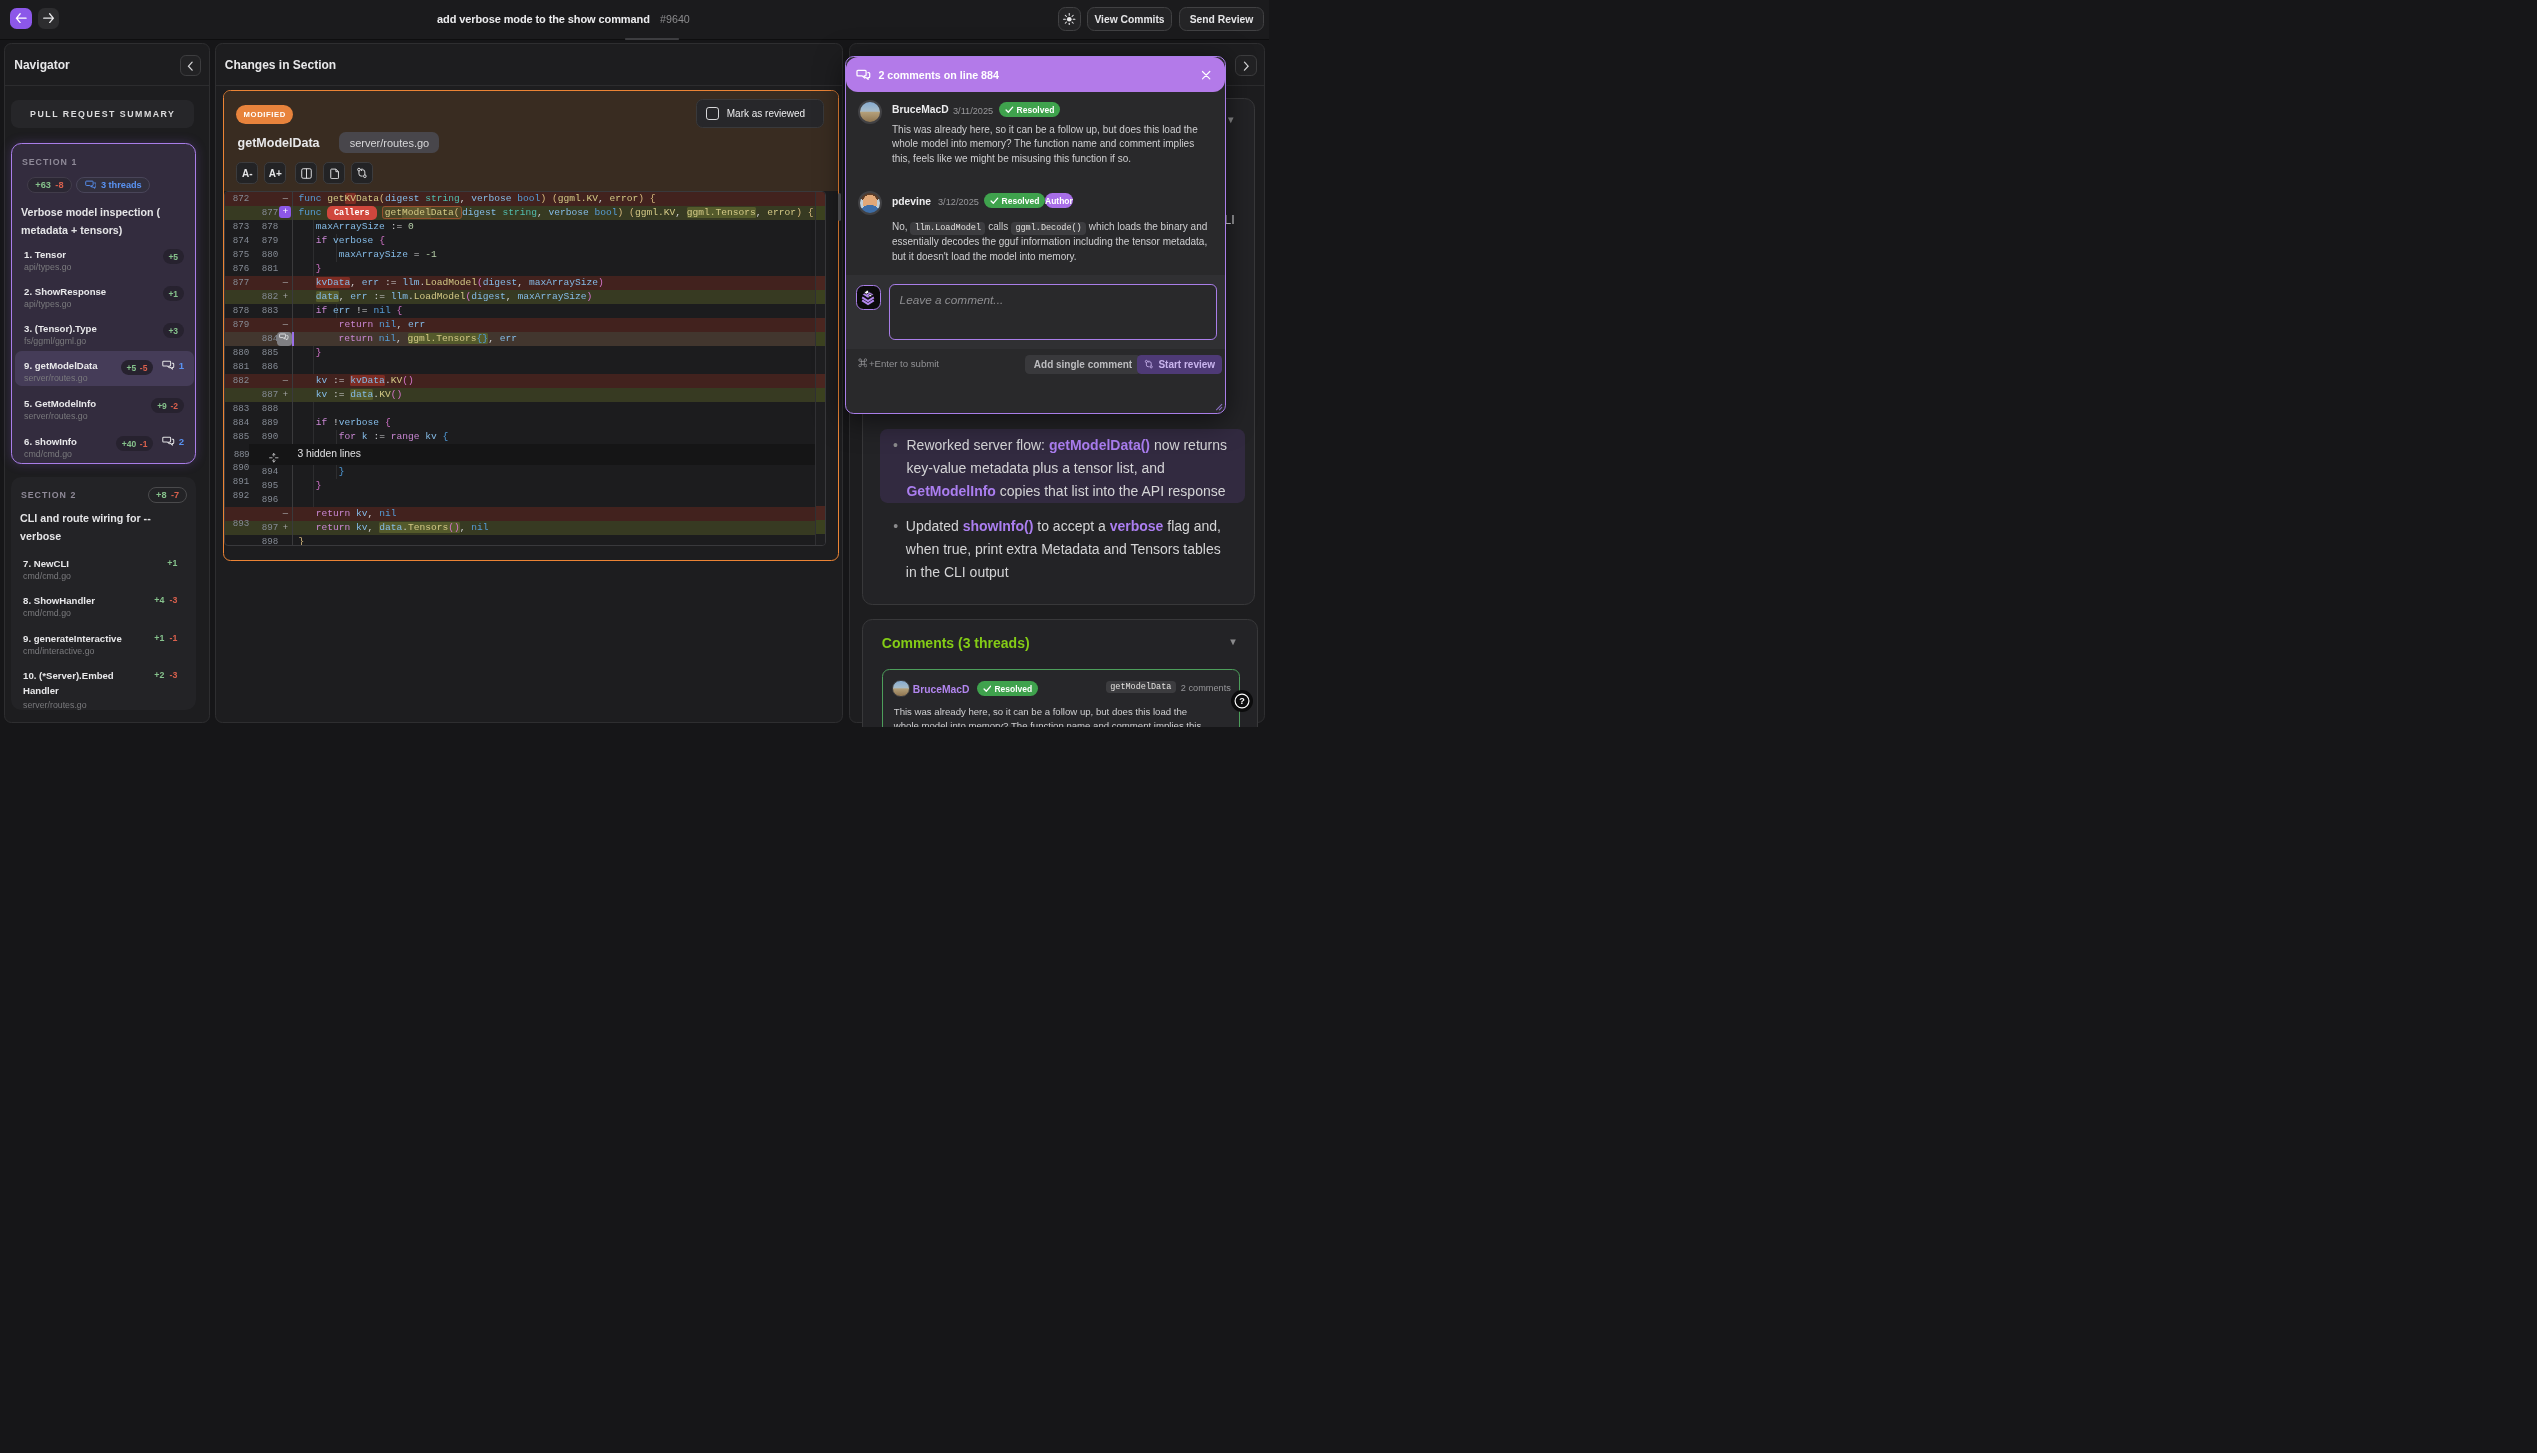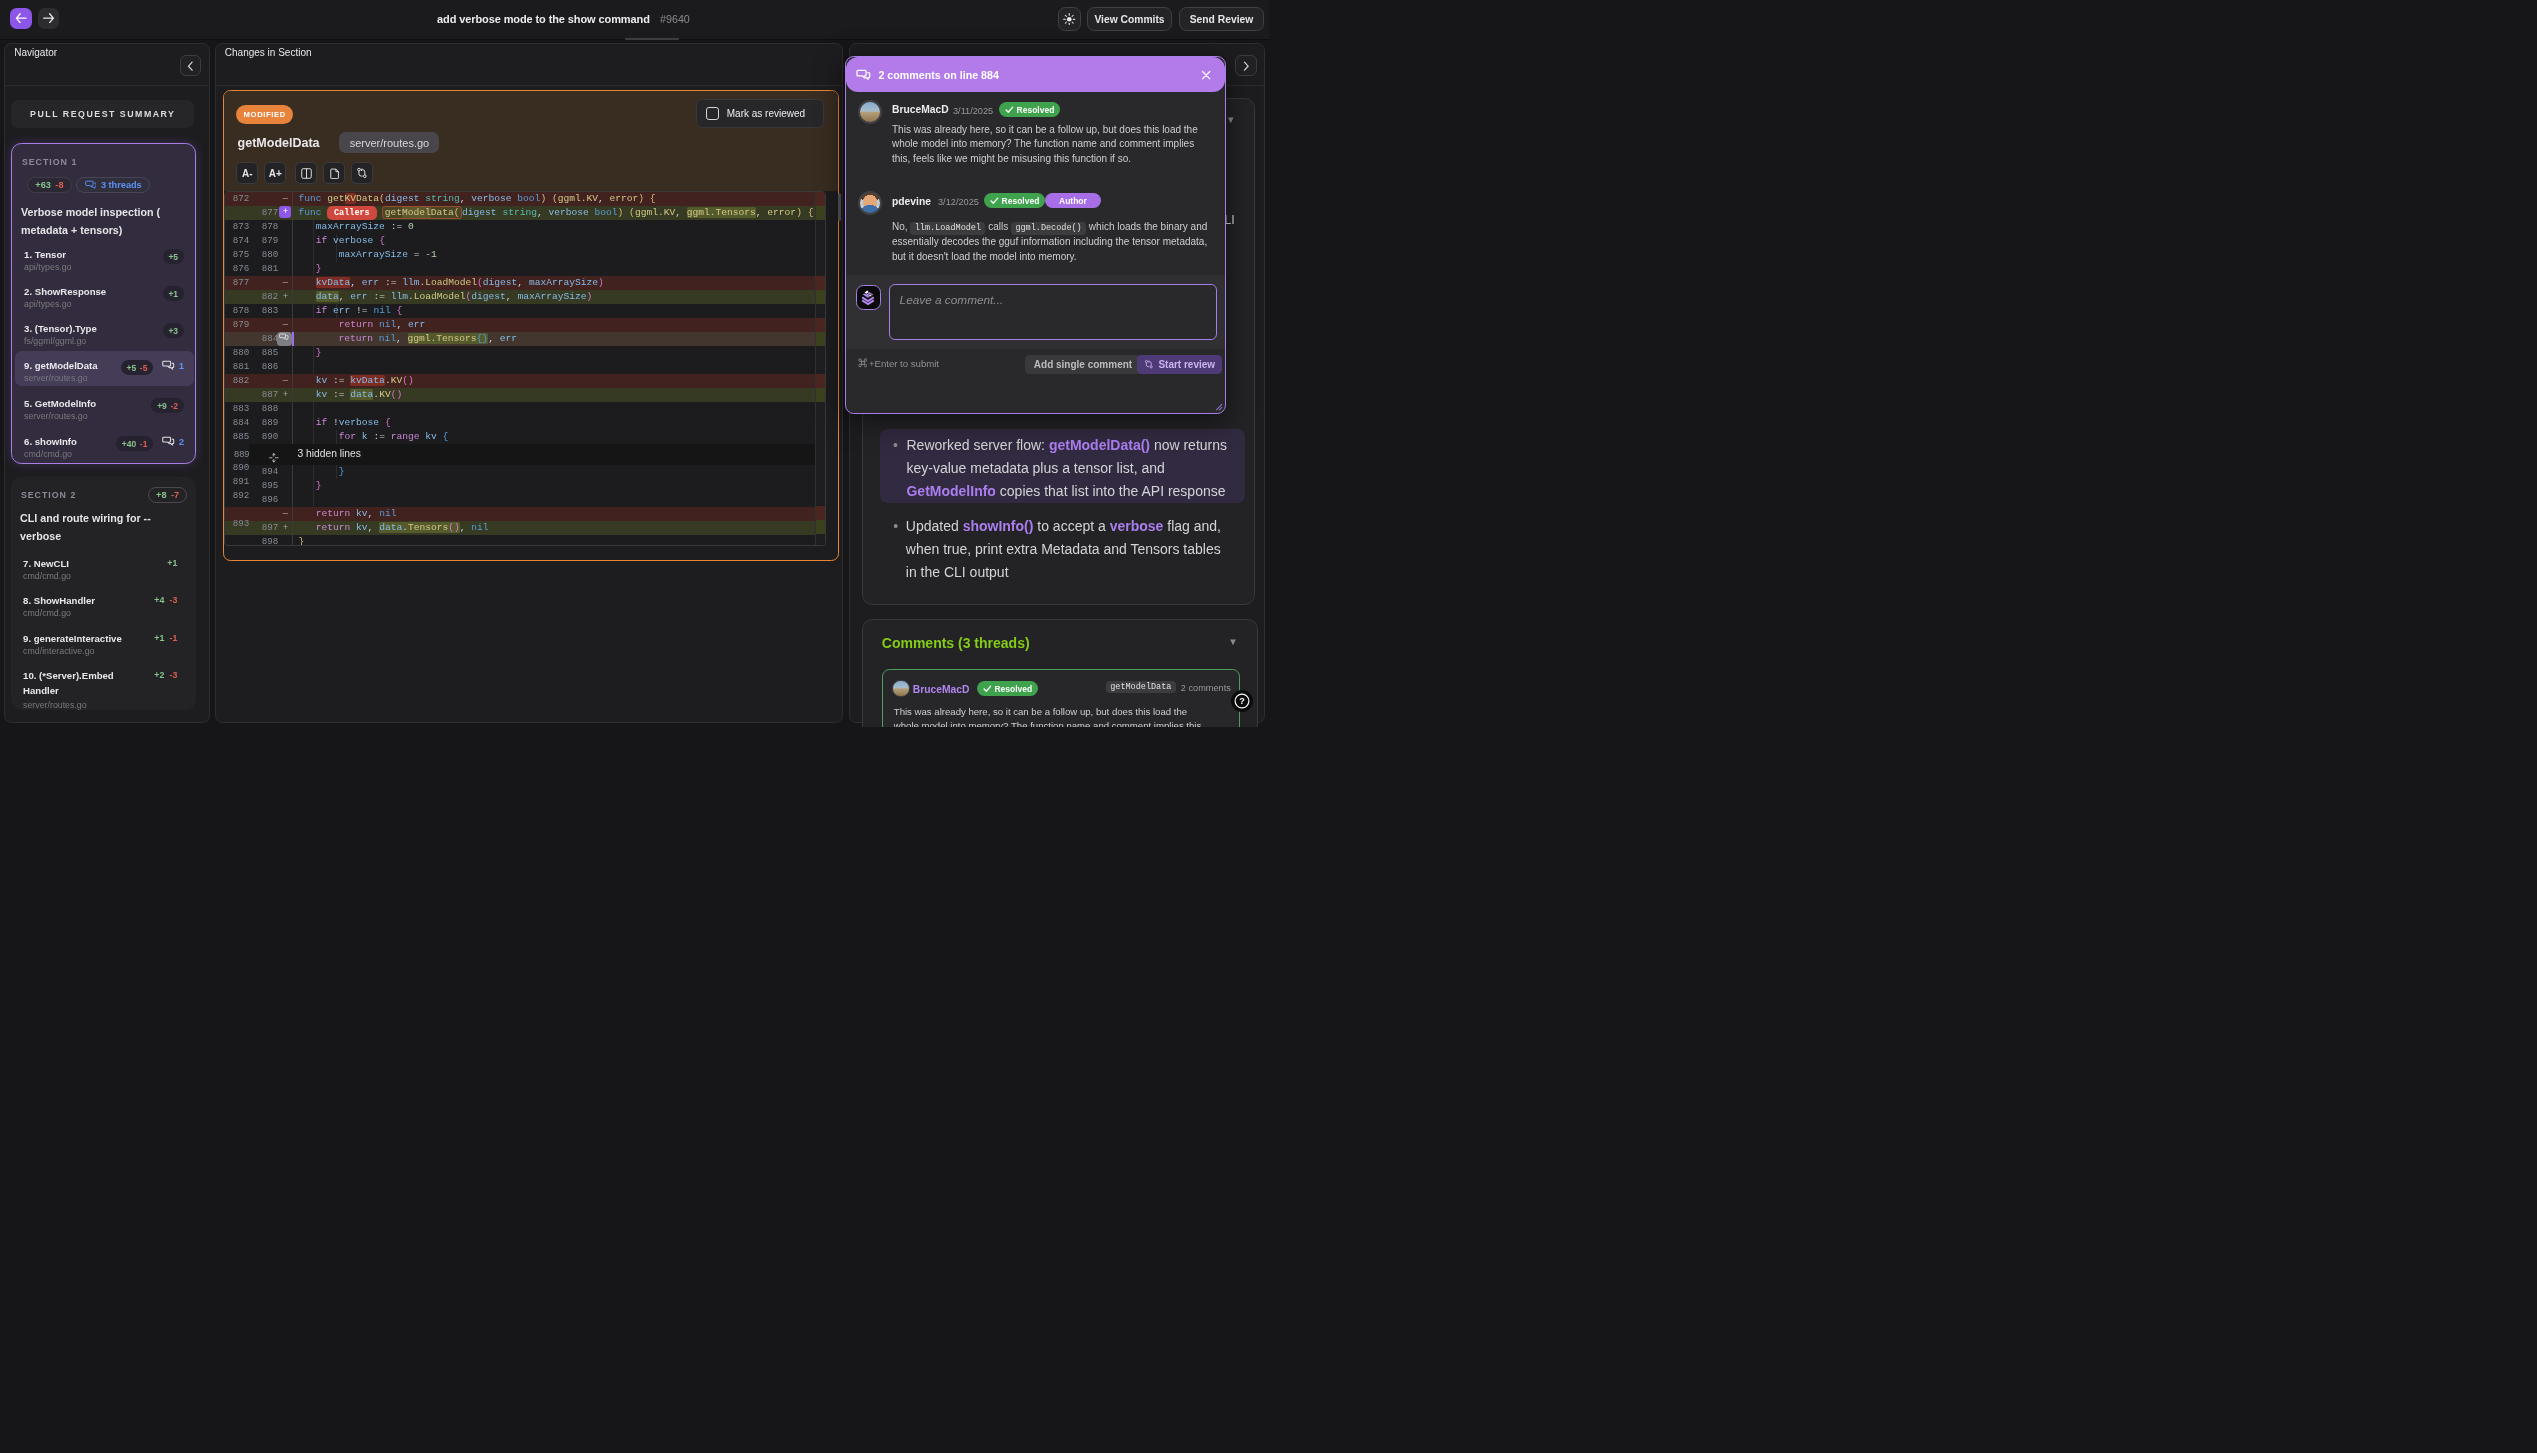--- a/index.html
+++ b/index.html
@@ -16,21 +16,21 @@
 .topbtn { position:absolute; top:7.4px; height:23.5px; background:#242426; border:0.7px solid #414143; border-radius:7.4px; color:#e6e6e8; font-size:10.3px; font-weight:bold; display:flex; align-items:center; justify-content:center; }
 #btn-sun { left:1058px; width:23px; }
 #btn-vc { left:1087px; width:85px; }
 #btn-sr { left:1179px; width:85px; }
 
 .panel { position:absolute; top:43px; bottom:4.4px; background:#1d1d1f; border:0.7px solid #2e2e30; border-radius:7.4px; }
 #lpanel { left:3.7px; width:206px; }
 #mpanel { left:215px; width:628px; }
 #rpanel { left:849px; width:416px; }
 .phead { position:absolute; left:0; top:0; right:0; height:42px; border-bottom:0.7px solid #2c2c2e; }
-.phead .ptitle { position:absolute; left:19px; top:3px; font-size:10px; font-weight:normal; color:#e8e8ea; }
+.phead .ptitle { position:absolute; left:19px; top:14px; font-size:12px; font-weight:bold; color:#e8e8ea; }
 .collbtn { position:absolute; top:11px; width:21.3px; height:21.3px; background:#222224; border:0.7px solid #3d3d3f; border-radius:5.9px; display:flex; align-items:center; justify-content:center; }
 
 #prsum { position:absolute; left:6.6px; top:56px; width:183px; height:28px; background:#262629; border-radius:7.4px; display:flex; align-items:center; justify-content:center; font-size:8.8px; font-weight:bold; letter-spacing:1.5px; color:#dcdcde; }
 #sec1 { position:absolute; left:6.6px; top:99px; width:185px; height:321px; background:#332c3e; border:1.5px solid #a97ee9; border-radius:10.3px; box-shadow:0 0 10.3px rgba(150,100,230,.25); }
 #sec2 { position:absolute; left:6.6px; top:433px; width:185px; height:233px; background:#232326; border-radius:10.3px; }
 .seclabel { font-size:8.8px; font-weight:bold; letter-spacing:1px; color:#8f8a98; }
 .secbadges { position:absolute; left:14.7px; top:33px; display:flex; gap:4.4px; }
 .pm-pill { background:#2b2733; border:0.7px solid #413c4a; border-radius:8px; height:16px; display:flex; align-items:center; padding:0 7.4px; gap:4.4px; font-size:9.2px; font-weight:bold; }
 .plus { color:#86c28c; } .minus { color:#d9604d; }
 .thr-pill { background:#322f3d; border:0.7px solid #494559; border-radius:8px; height:16px; display:flex; align-items:center; padding:0 7.4px; gap:4.4px; font-size:9.2px; font-weight:bold; color:#5992f2; }
@@ -86,21 +86,21 @@
 #desccard .tri { position:absolute; right:18.4px; top:15.4px; color:#8a8a8c; font-size:9.6px; }
 #fragLI { position:absolute; right:19px; top:114px; color:#d8d8da; font-size:12.5px; }
 .bul { position:absolute; color:#d4d4d6; font-size:14px; line-height:23px; white-space:nowrap; }
 .bulbox { background:#322a40; border-radius:7.4px; }
 .pcode { color:#ab7ef0; font-weight:bold; }
 .bdot { position:absolute; color:#8a8a8c; }
 #commcard { position:absolute; left:11.8px; top:575px; width:396px; height:147px; background:#232326; border:0.7px solid #38383a; border-radius:10.3px; }
 #commcard h3 { position:absolute; left:19px; top:14.7px; font-size:14px; color:#84cc16; }
 #thread1 { font-size:9.6px; position:absolute; left:19px; top:49px; width:358px; height:88px; background:#27272a; border:1.1px solid #4d9e5b; border-radius:7.4px; overflow:hidden; }
 .gbadge { display:inline-flex; align-items:center; gap:2.9px; background:#3fa24d; border-radius:8px; height:15.4px; padding:0 5.9px; color:#fff; font-size:8.5px; font-weight:bold; }
-.abadge { display:inline-flex; align-items:center; background:#a86ee8; border-radius:8px; height:15.4px; padding:0 14px; color:#fff; font-size:8.5px; font-weight:bold; }
+.abadge { display:inline-flex; align-items:center; background:#a86ee8; border-radius:8px; height:15.4px; padding:0 0; color:#fff; font-size:8.5px; font-weight:bold; }
 .mchip { font-family:"Liberation Mono",monospace; background:#3c3c3f; border-radius:3.7px; padding:0.7px 4.4px 1.5px; font-size:8.5px; color:#e2e0de; }
 #helpbtn { position:absolute; left:1231px; top:690px; width:22px; height:22px; border-radius:50%; background:#0c0c0d; display:flex; align-items:center; justify-content:center; }
 
 #popup { position:absolute; left:845px; top:56px; width:381px; height:358px; background:#29292b; border:1.5px solid #a97ee9; border-radius:8.8px; box-shadow:0 5.9px 29px rgba(0,0,0,.55); overflow:hidden; }
 #pophead { position:absolute; left:0; top:0; right:0; height:35px; background:#b37ae9; display:flex; align-items:center; padding:0 10.3px; gap:7.4px;border-radius:12px; }
 #pophead .ptxt { color:#fff; font-size:10.7px; font-weight:bold; }
 #popclose { position:absolute; right:14px; top:12.5px; }
 .avatar { position:absolute; width:24px; height:24px; border-radius:50%; border:2.2px solid #414144; }
 .av1 { background:linear-gradient(to bottom, #86abd0 0%, #a8bcc9 46%, #b39f79 52%, #8f7550 100%); }
 .av2 { background:radial-gradient(circle at 50% 118%, #3e6ea8 0 45%, rgba(0,0,0,0) 46%), radial-gradient(ellipse 36% 40% at 50% 48%, #e2a878 0 99%, rgba(0,0,0,0) 100%), radial-gradient(ellipse 46% 26% at 50% 20%, #5a3c28 0 99%, rgba(0,0,0,0) 100%), linear-gradient(#b4c8d6, #c8d4dc); }

